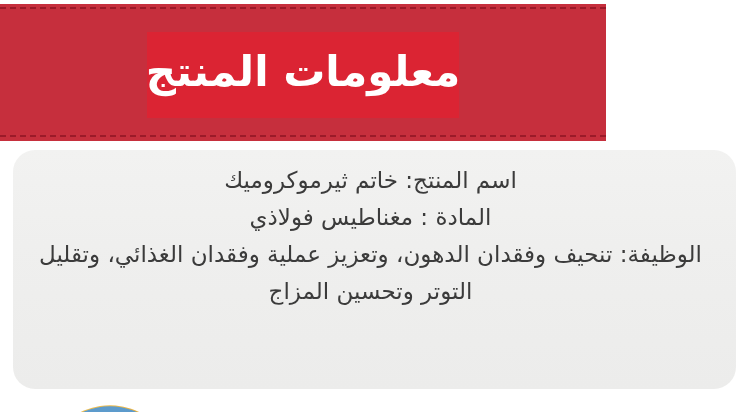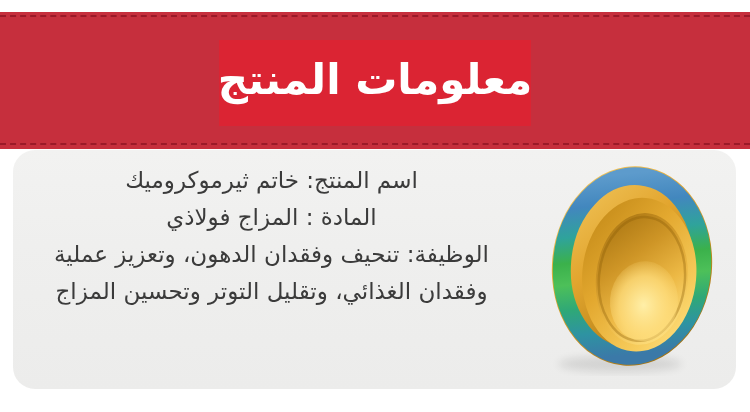--- a/index.html
+++ b/index.html
@@ -2,21 +2,21 @@
 <html lang="ar"><head>
 <meta charset="utf-8">
 <style>
   html,body{margin:0;padding:0;}
   body{
     width:750px;height:412px;background:#ffffff;overflow:hidden;
     font-family:"DejaVu Sans",sans-serif;position:relative;
   }
   
   .banner{
-    position:absolute;left:0;top:12px;width:750px;height:137px;
+    position:absolute;left:0;top:4px;width:606px;height:137px;
     background:#C62F3D;display:flex;align-items:center;justify-content:center;
   }
   .stitch{
     position:absolute;left:0;width:100%;height:0;
     border-top:2px dashed rgba(140,20,35,.75);
   }
   .stitch.top{top:3px;}
   .stitch.bottom{bottom:4px;}
   .banner-highlight{
     position:absolute;left:50%;top:28px;transform:translateX(-50%);
@@ -24,21 +24,21 @@
   }
   .banner-title{
     position:relative;margin:0;color:#ffffff;font-weight:700;
     font-size:42px;line-height:1.1;letter-spacing:0;
     text-align:center;direction:rtl;
   }
   
   .card{
     position:absolute;left:13px;top:150px;width:723px;height:239px;
     background:linear-gradient(180deg,#F2F2F1 0%,#EFEFEE 40%,#ECECEB 100%);
-    border-radius:22px;display:flex;flex-direction:row;
+    border-radius:22px;display:flex;flex-direction:column;
   }
   .details{
     flex:1;direction:rtl;text-align:center;
     padding:12px 14px 8px 6px;
     color:#3B3B3B;font-size:23px;line-height:37px;
   }
   .detail-line{white-space:nowrap;}
   .detail-line.wrap{white-space:normal;}
   .ring-col{
     width:198px;position:relative;flex:0 0 auto;
@@ -51,21 +51,21 @@
 <div class="banner">
   <div class="stitch top"></div>
   <div class="stitch bottom"></div>
   <div class="banner-highlight"></div>
   <h1 class="banner-title">معلومات المنتج</h1>
 </div>
 
 <div class="card">
   <div class="details">
     <div class="detail-line">اسم المنتج: خاتم ثيرموكروميك</div>
-    <div class="detail-line">المادة : المزاج فولاذي</div>
+    <div class="detail-line">المادة : مغناطيس فولاذي</div>
     <div class="detail-line wrap">الوظيفة: تنحيف وفقدان الدهون، وتعزيز عملية وفقدان الغذائي، وتقليل التوتر وتحسين المزاج</div>
   </div>
 
   <div class="ring-col">
     <svg width="172" height="214" viewBox="0 0 172 214">
       <defs>
         <linearGradient id="bandGrad" x1="0.35" y1="0" x2="0.5" y2="1">
           <stop offset="0%" stop-color="#5D9BCC"></stop>
           <stop offset="16%" stop-color="#4287BE"></stop>
           <stop offset="32%" stop-color="#2FA39B"></stop>

